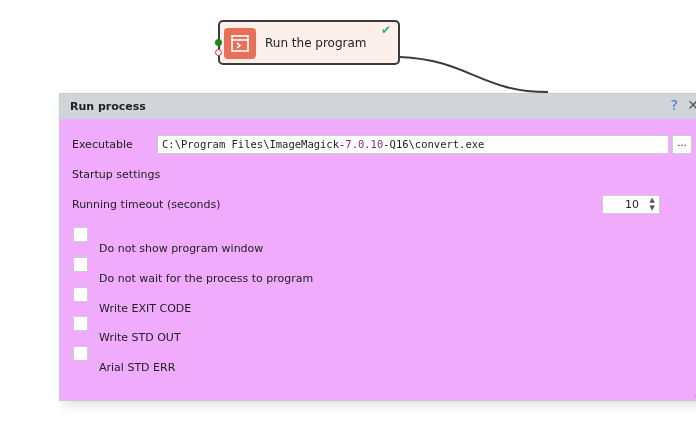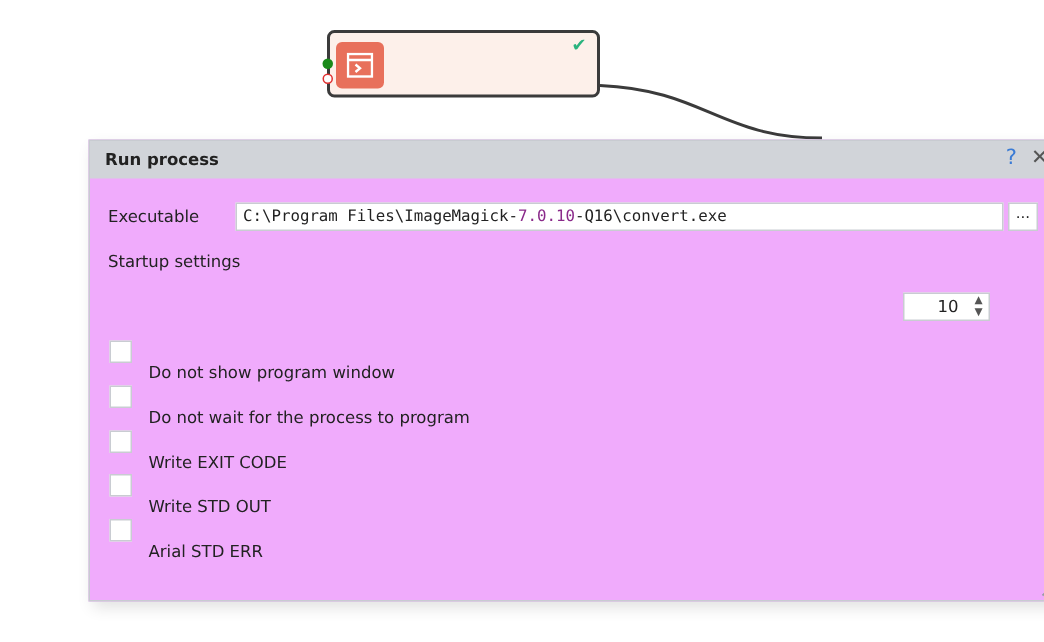--- a/index.html
+++ b/index.html
@@ -46,36 +46,38 @@
 <div class="node">
   <div class="port-in"></div>
   <div class="port-out"></div>
   <div class="node-icon">
     <svg width="18" height="17" viewBox="0 0 18 17">
       <rect x="1" y="1" width="16" height="15" fill="none" stroke="#fff" stroke-width="1.6"></rect>
       <line x1="1" y1="5" x2="17" y2="5" stroke="#fff" stroke-width="1.6"></line>
       <polyline points="6,8 9,10.5 6,13" fill="none" stroke="#fff" stroke-width="1.6"></polyline>
     </svg>
   </div>
+  <span class="node-title">Run the program</span>
   <span class="node-check">✔</span>
 </div>
 
 <div class="dialog">
   <div class="titlebar">
     <span class="title">Run process</span>
     <span class="help">?</span>
     <span class="close">✕</span>
   </div>
 
   <span class="label" style="top:44px">Executable</span>
   <div class="input" style="left:97px; top:41px; width:512px;"><span>C:\Program Files\ImageMagick-</span><span class="num">7.0.10</span><span>-Q16\convert.exe</span></div>
   <div class="browse">...</div>
 
   <span class="label" style="top:74px">Startup settings</span>
 
+  <span class="label" style="top:104px">Running timeout (seconds)</span>
   <div class="spinner">
     <span class="spin-val">10</span>
     <span class="spin-arrows">▲<br>▼</span>
   </div>
 
   <div class="cb-row" style="top:133px">
     <div class="cb"></div>
     <span class="cb-label">Do not show program window</span>
   </div>
   <div class="cb-row" style="top:163px">

